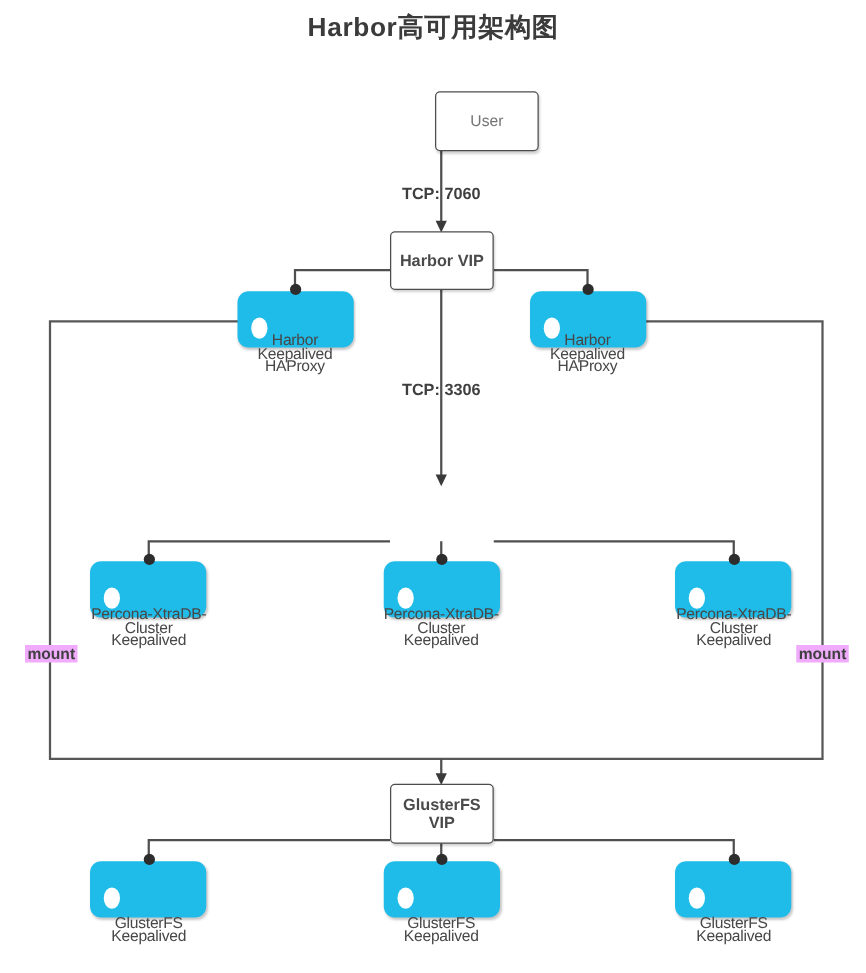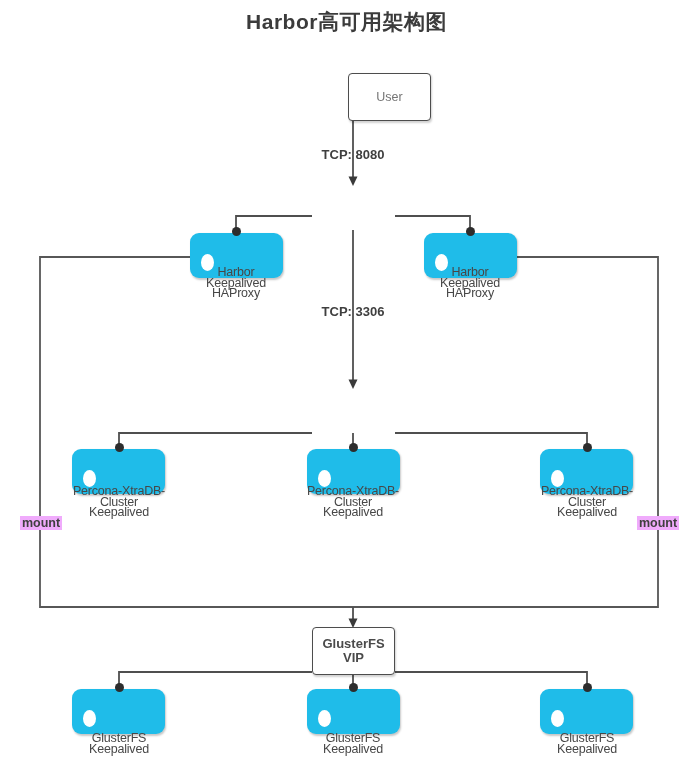--- a/index.html
+++ b/index.html
@@ -98,24 +98,25 @@
 
     <path d="M353 607 L353 620" stroke="#4f4f4f" stroke-width="1.8" fill="none"></path>
     <polygon points="353,628 348.5,618.5 357.5,618.5" fill="#3a3a3a"></polygon>
 
     <path d="M312 672 L119 672 L119 688" stroke="#4f4f4f" stroke-width="1.8" fill="none"></path>
     <path d="M353 673 L353 688" stroke="#4f4f4f" stroke-width="1.8" fill="none"></path>
     <path d="M395 672 L587 672 L587 688" stroke="#4f4f4f" stroke-width="1.8" fill="none"></path>
   </svg>
 
   <div class="node user n-user">User</div>
+  <div class="node n-harborvip">Harbor VIP</div>
   <div class="node n-glustervip">GlusterFS
 VIP</div>
 
-  <div class="edge-label el-8080">TCP: 8080</div>
+  <div class="edge-label el-8080">TCP: 7060</div>
   <div class="edge-label el-3306">TCP: 3306</div>
   <div class="mount-label ml-left"><span>mount</span></div>
   <div class="mount-label ml-right"><span>mount</span></div>
 
   <div class="server-icon si-harbor-l">
     <span class="led"></span>
     <span class="bars"><span class="bar"></span><span class="bar"></span><span class="bar"></span></span>
   </div>
   <div class="server-icon si-harbor-r">
     <span class="led"></span>

